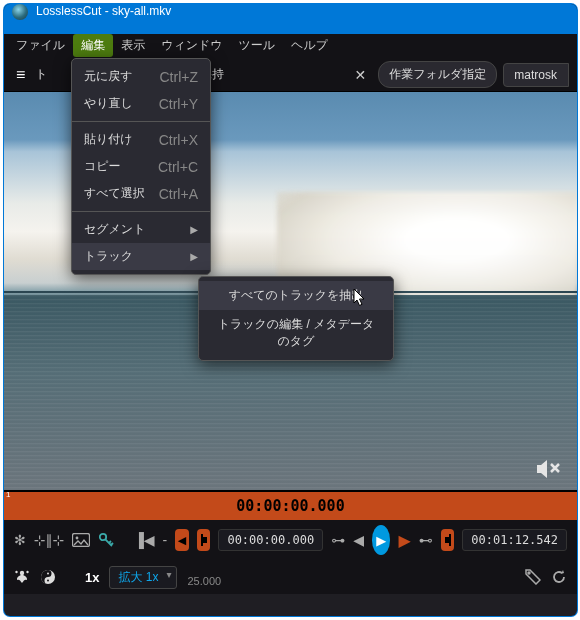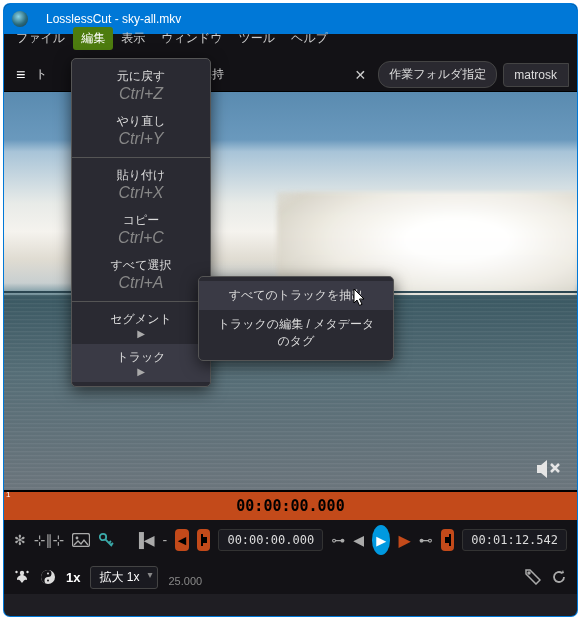--- a/index.html
+++ b/index.html
@@ -1,36 +1,36 @@
 <!DOCTYPE html>
 <html><head>
 <meta charset="utf-8">
 <style>
   * { box-sizing: border-box; margin: 0; padding: 0; font-family: "Meiryo", "Yu Gothic", sans-serif; }
   body { width: 580px; height: 620px; overflow: hidden; background: #fff; }
   .window { position: relative; width: 573px; height: 612px; margin: 4px 0 0 4px; background: #1f1e23; border-radius: 6px; overflow: hidden; box-shadow: 0 0 0 1px #0078d7; }
-  .titlebar { height: 30px; background: #0078d7; display: flex; align-items: center; padding: 0 8px; color: #fff; font-size: 12px; gap: 10px; }
+  .titlebar { height: 30px; background: #0078d7; display: flex; align-items: flex-start; padding: 0 8px; color: #fff; font-size: 12px; }
   .titlebar-icon { width: 16px; height: 16px; border-radius: 50%; background: radial-gradient(circle at 40% 35%, #8bd4e8 0%, #2a6b7d 55%, #1a3640 100%); margin-right: 8px; }
-  .menubar { height: 24px; background: #131216; display: flex; align-items: flex-end; padding: 8px 4px; }
+  .menubar { height: 24px; background: #131216; display: flex; align-items: flex-start; padding: 0 4px; }
   .menubar-item { color: #ccc; font-size: 12px; padding: 3px 8px; cursor: default; border-radius: 3px; }
   .menubar-item.active { background: #4d7c0f; color: #fff; }
   .toolbar { height: 34px; background: #131216; display: flex; align-items: center; padding: 0 8px; gap: 6px; border-bottom: 1px solid #000; position: relative; }
   .hamburger { color: #fff; font-size: 16px; padding: 2px 4px; }
   .toolbar-text { color: #ddd; font-size: 12px; }
   .close-x { color: #ccc; font-size: 14px; padding: 2px 6px; }
   .toolbar-btn { background: #2a2930; border: 1px solid #444; border-radius: 12px; padding: 4px 10px; color: #ddd; font-size: 12px; }
   .video-area { position: relative; height: 398px; background: linear-gradient(to bottom, #5a8bb0 0%, #6a99bd 12%, #a8c4d8 15%, #e8ebe8 28%, #f5f3ee 35%, #e0dcd2 42%, #c8cfd0 48%, #8ba5ad 50%, #5a7882 52%, #4a6570 60%, #556872 70%, #657278 80%, #6e7780 100%); }
   .cloud { position: absolute; top: 100px; right: 0; width: 300px; height: 120px; background: radial-gradient(ellipse at 60% 40%, #fff 20%, #f0ede5 50%, #d8d4c8 75%, transparent 100%); opacity: 0.95; filter: blur(2px); }
   .horizon { position: absolute; top: 50%; left: 0; right: 0; height: 2px; background: linear-gradient(to right, #2a4550, #3a5560, #2a4550); }
   .water-shine { position: absolute; bottom: 0; left: 0; right: 0; height: 49%; background: repeating-linear-gradient(to bottom, rgba(255,255,255,0.08) 0px, transparent 2px, transparent 4px), linear-gradient(to bottom, #3a5862 0%, #556d76 40%, #6b757c 100%); }
   .mute-icon { position: absolute; right: 14px; bottom: 10px; color: #e8e8e8; font-size: 22px; }
   
   .dropdown { position: absolute; top: 54px; left: 67px; width: 140px; background: #2a2a32; border: 1px solid #555; border-radius: 5px; padding: 4px 0; z-index: 100; box-shadow: 0 4px 16px rgba(0,0,0,0.6); }
-  .dd-item { display: flex; justify-content: space-between; align-items: center; padding: 5px 12px; color: #ddd; font-size: 12px; flex-direction: column; }
-  .dd-item .shortcut { color: #888; font-size: 16px; font-style: italic; }
+  .dd-item { display: flex; justify-content: space-between; align-items: center; padding: 5px 12px; color: #ddd; font-size: 12px; }
+  .dd-item .shortcut { color: #888; font-size: 14px; }
   .dd-item .arrow { color: #aaa; font-size: 10px; }
   .dd-item.hover { background: #3a3a45; }
   .dd-sep { height: 1px; background: #555; margin: 4px 0; }
   
   .submenu { position: absolute; top: 272px; left: 194px; width: 196px; background: #2a2a32; border: 1px solid #555; border-radius: 5px; padding: 4px 0; z-index: 101; box-shadow: 0 4px 16px rgba(0,0,0,0.6); }
   .sub-item { padding: 6px 14px; color: #ddd; font-size: 12px; text-align: center; }
   .sub-item.hover { background: #3a3a45; }
   .cursor { position: absolute; top: 284px; left: 349px; z-index: 200; color: #fff; font-size: 16px; pointer-events: none; }
   
   .timeline { height: 30px; background: #c34a1a; position: relative; border-top: 2px solid #000; display: flex; align-items: center; justify-content: center; }
@@ -39,23 +39,23 @@
   
   .controls { height: 40px; background: #131216; display: flex; align-items: center; padding: 0 10px; gap: 8px; }
   .ctrl-icon { color: #aaa; font-size: 14px; display: inline-flex; align-items: center; }
   .ctrl-icon.orange { color: #c34a1a; }
   .ctrl-icon.teal { color: #3ba9a9; }
   .play-btn { width: 30px; height: 30px; border-radius: 50%; background: #0099e0; display: flex; align-items: center; justify-content: center; color: #fff; font-size: 13px; }
   .time-box { background: #1a1a20; border: 1px solid #333; border-radius: 3px; padding: 3px 8px; color: #ddd; font-family: monospace; font-size: 12px; }
   .sq-btn { width: 22px; height: 22px; border-radius: 4px; background: #c34a1a; display: flex; align-items: center; justify-content: center; color: #000; font-size: 11px; }
   
   .bottom-bar { height: 34px; background: #131216; display: flex; align-items: center; padding: 0 10px; gap: 10px; }
-  .zoom-select { background: #1a1a20; border: 1px solid #444; border-radius: 3px; padding: 2px 18px 2px 8px; color: #ffffff; font-size: 12px; position: relative; }
+  .zoom-select { background: #1a1a20; border: 1px solid #444; border-radius: 3px; padding: 2px 18px 2px 8px; color: #0ea5e9; font-size: 12px; position: relative; }
   .zoom-select::after { content: "▾"; position: absolute; right: 5px; top: 2px; color: #888; font-size: 10px; }
-  .speed-text { color: #fff; font-size: 13px; font-weight: 600; }
+  .speed-text { color: #fff; font-size: 13px; font-weight: 600; margin-left: 19px; }
   .fps-text { color: #888; font-size: 11px; margin-top: 7px; }
   .spacer { flex: 1; }
   svg { display: block; }
 </style>
 </head>
 <body>
 
 <div class="window">
   <div class="titlebar">
     <div class="titlebar-icon"></div>

